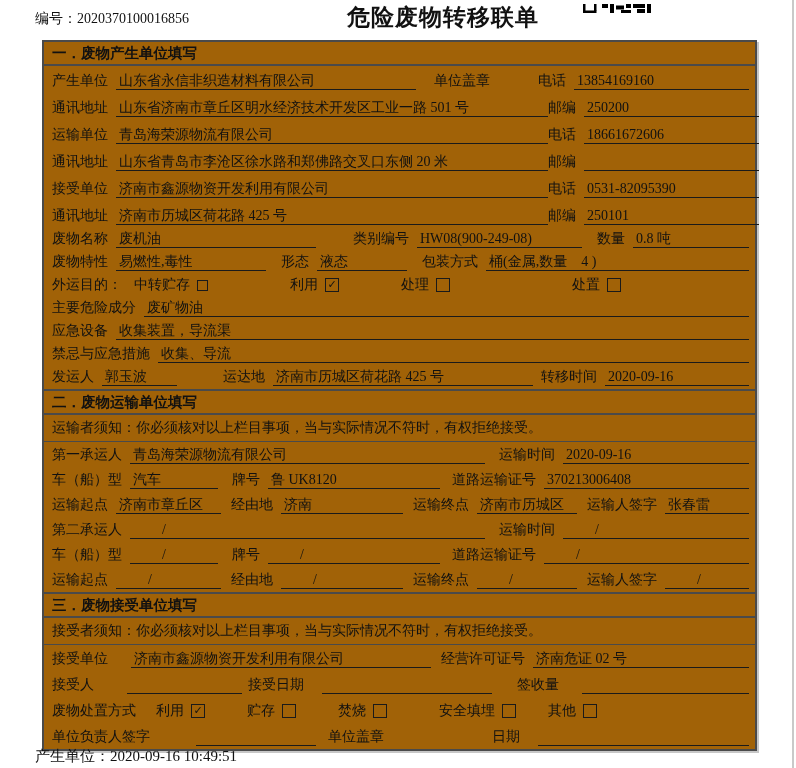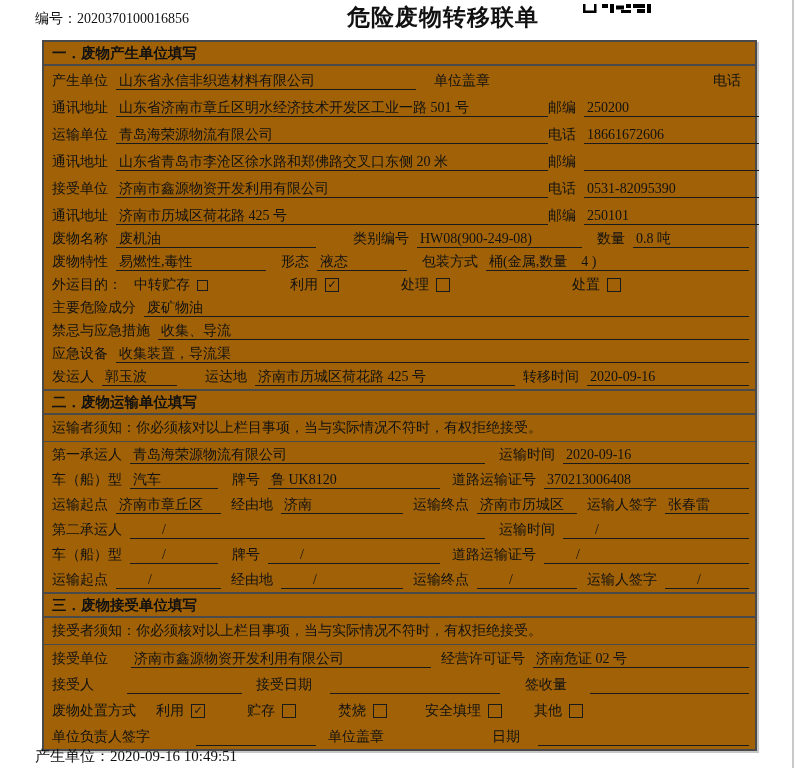--- a/index.html
+++ b/index.html
@@ -61,20 +61,21 @@
 
   <div class="sec1">
     <div class="sec-header">一．废物产生单位填写</div>
 
     <div class="row r27">
       <span class="lbl">产生单位</span>
       <span class="u" style="width:300px">山东省永信非织造材料有限公司</span>
       <span class="lbl" style="margin-left:18px">单位盖章</span>
       <span class="spacer"></span>
       <span class="lbl">电话</span>
+      <span class="u" style="width:175px">13854169160</span>
     </div>
 
     <div class="row r27">
       <span class="lbl">通讯地址</span>
       <span class="u" style="width:432px">山东省济南市章丘区明水经济技术开发区工业一路 501 号</span>
       <span class="spacer"></span>
       <span class="lbl">邮编</span>
       <span class="u" style="width:175px">250200</span>
     </div>
 
@@ -147,33 +148,33 @@
         <span class="cb"></span>
       </span>
     </div>
 
     <div class="row r23">
       <span class="lbl">主要危险成分</span>
       <span class="u grow">废矿物油</span>
     </div>
 
     <div class="row r23">
+      <span class="lbl">应急设备</span>
+      <span class="u grow">收集装置，导流渠</span>
+    </div>
+
+    <div class="row r23">
       <span class="lbl">禁忌与应急措施</span>
       <span class="u grow">收集、导流</span>
     </div>
 
     <div class="row r23">
-      <span class="lbl">应急设备</span>
-      <span class="u grow">收集装置，导流渠</span>
-    </div>
-
-    <div class="row r23">
       <span class="lbl">发运人</span>
       <span class="u" style="width:75px">郭玉波</span>
-      <span class="lbl" style="margin-left:28px">运达地</span>
+      <span class="lbl" style="margin-left:46px">运达地</span>
       <span class="u" style="width:260px">济南市历城区荷花路 425 号</span>
       <span class="lbl" style="margin-left:8px">转移时间</span>
       <span class="u grow">2020-09-16</span>
     </div>
   </div>
 
   <div class="sec2">
     <div class="sec-header">二．废物运输单位填写</div>
     <div class="notice">运输者须知：你必须核对以上栏目事项，当与实际情况不符时，有权拒绝接受。</div>
 
@@ -239,41 +240,41 @@
     <div class="row r26">
       <span class="lbl">接受单位</span>
       <span class="u" style="width:300px;margin-left:15px">济南市鑫源物资开发利用有限公司</span>
       <span class="lbl" style="margin-left:10px">经营许可证号</span>
       <span class="u grow">济南危证 02 号</span>
     </div>
 
     <div class="row r26">
       <span class="lbl">接受人</span>
       <span class="u" style="width:115px;margin-left:25px"></span>
-      <span class="lbl" style="margin-left:14px">接受日期</span>
+      <span class="lbl" style="margin-left:6px">接受日期</span>
       <span class="u" style="width:170px;margin-left:10px"></span>
       <span class="lbl" style="margin-left:25px">签收量</span>
       <span class="u grow" style="margin-left:15px"></span>
     </div>
 
     <div class="row r26">
       <span class="lbl">废物处置方式</span>
       <span class="opt" style="margin-left:12px">
         <span>利用</span>
         <span class="cb">✓</span>
       </span>
       <span class="opt" style="margin-left:42px">
         <span>贮存</span>
         <span class="cb"></span>
       </span>
       <span class="opt" style="margin-left:42px">
         <span>焚烧</span>
         <span class="cb"></span>
       </span>
-      <span class="opt" style="margin-left:38px">
+      <span class="opt" style="margin-left:52px">
         <span>安全填埋</span>
         <span class="cb"></span>
       </span>
       <span class="opt" style="margin-left:32px">
         <span>其他</span>
         <span class="cb"></span>
       </span>
     </div>
 
     <div class="row r26">

